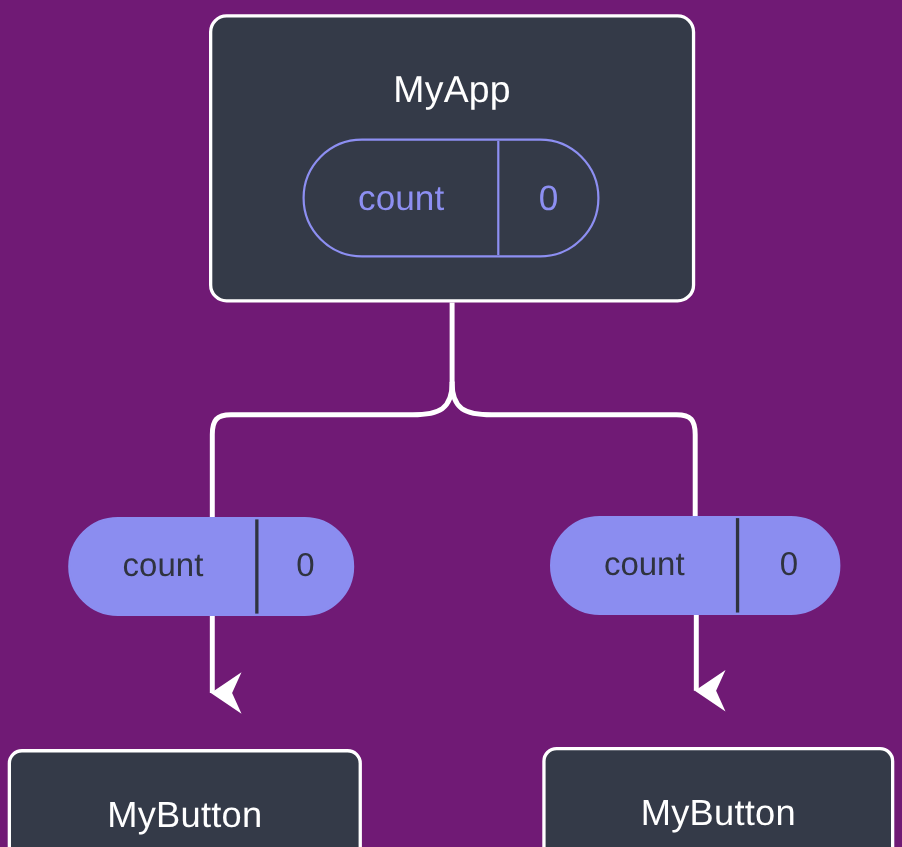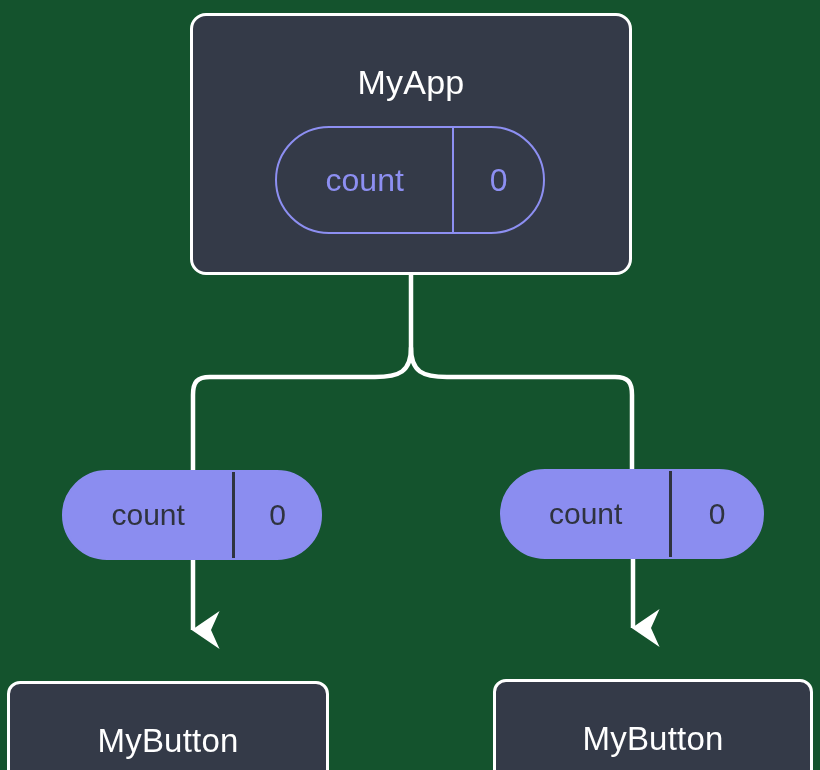--- a/index.html
+++ b/index.html
@@ -12,21 +12,21 @@
   body {
     width: 820px;
     height: 770px;
     font-family: "Liberation Sans", "DejaVu Sans", sans-serif;
     overflow: hidden;
   }
   #diagram-root {
     position: relative;
     width: 820px;
     height: 770px;
-    background: #14532d;
+    background: #701a75;
   }
   #edge-layer {
     position: absolute;
     left: 0;
     top: 0;
     width: 820px;
     height: 770px;
     pointer-events: none;
   }
 

